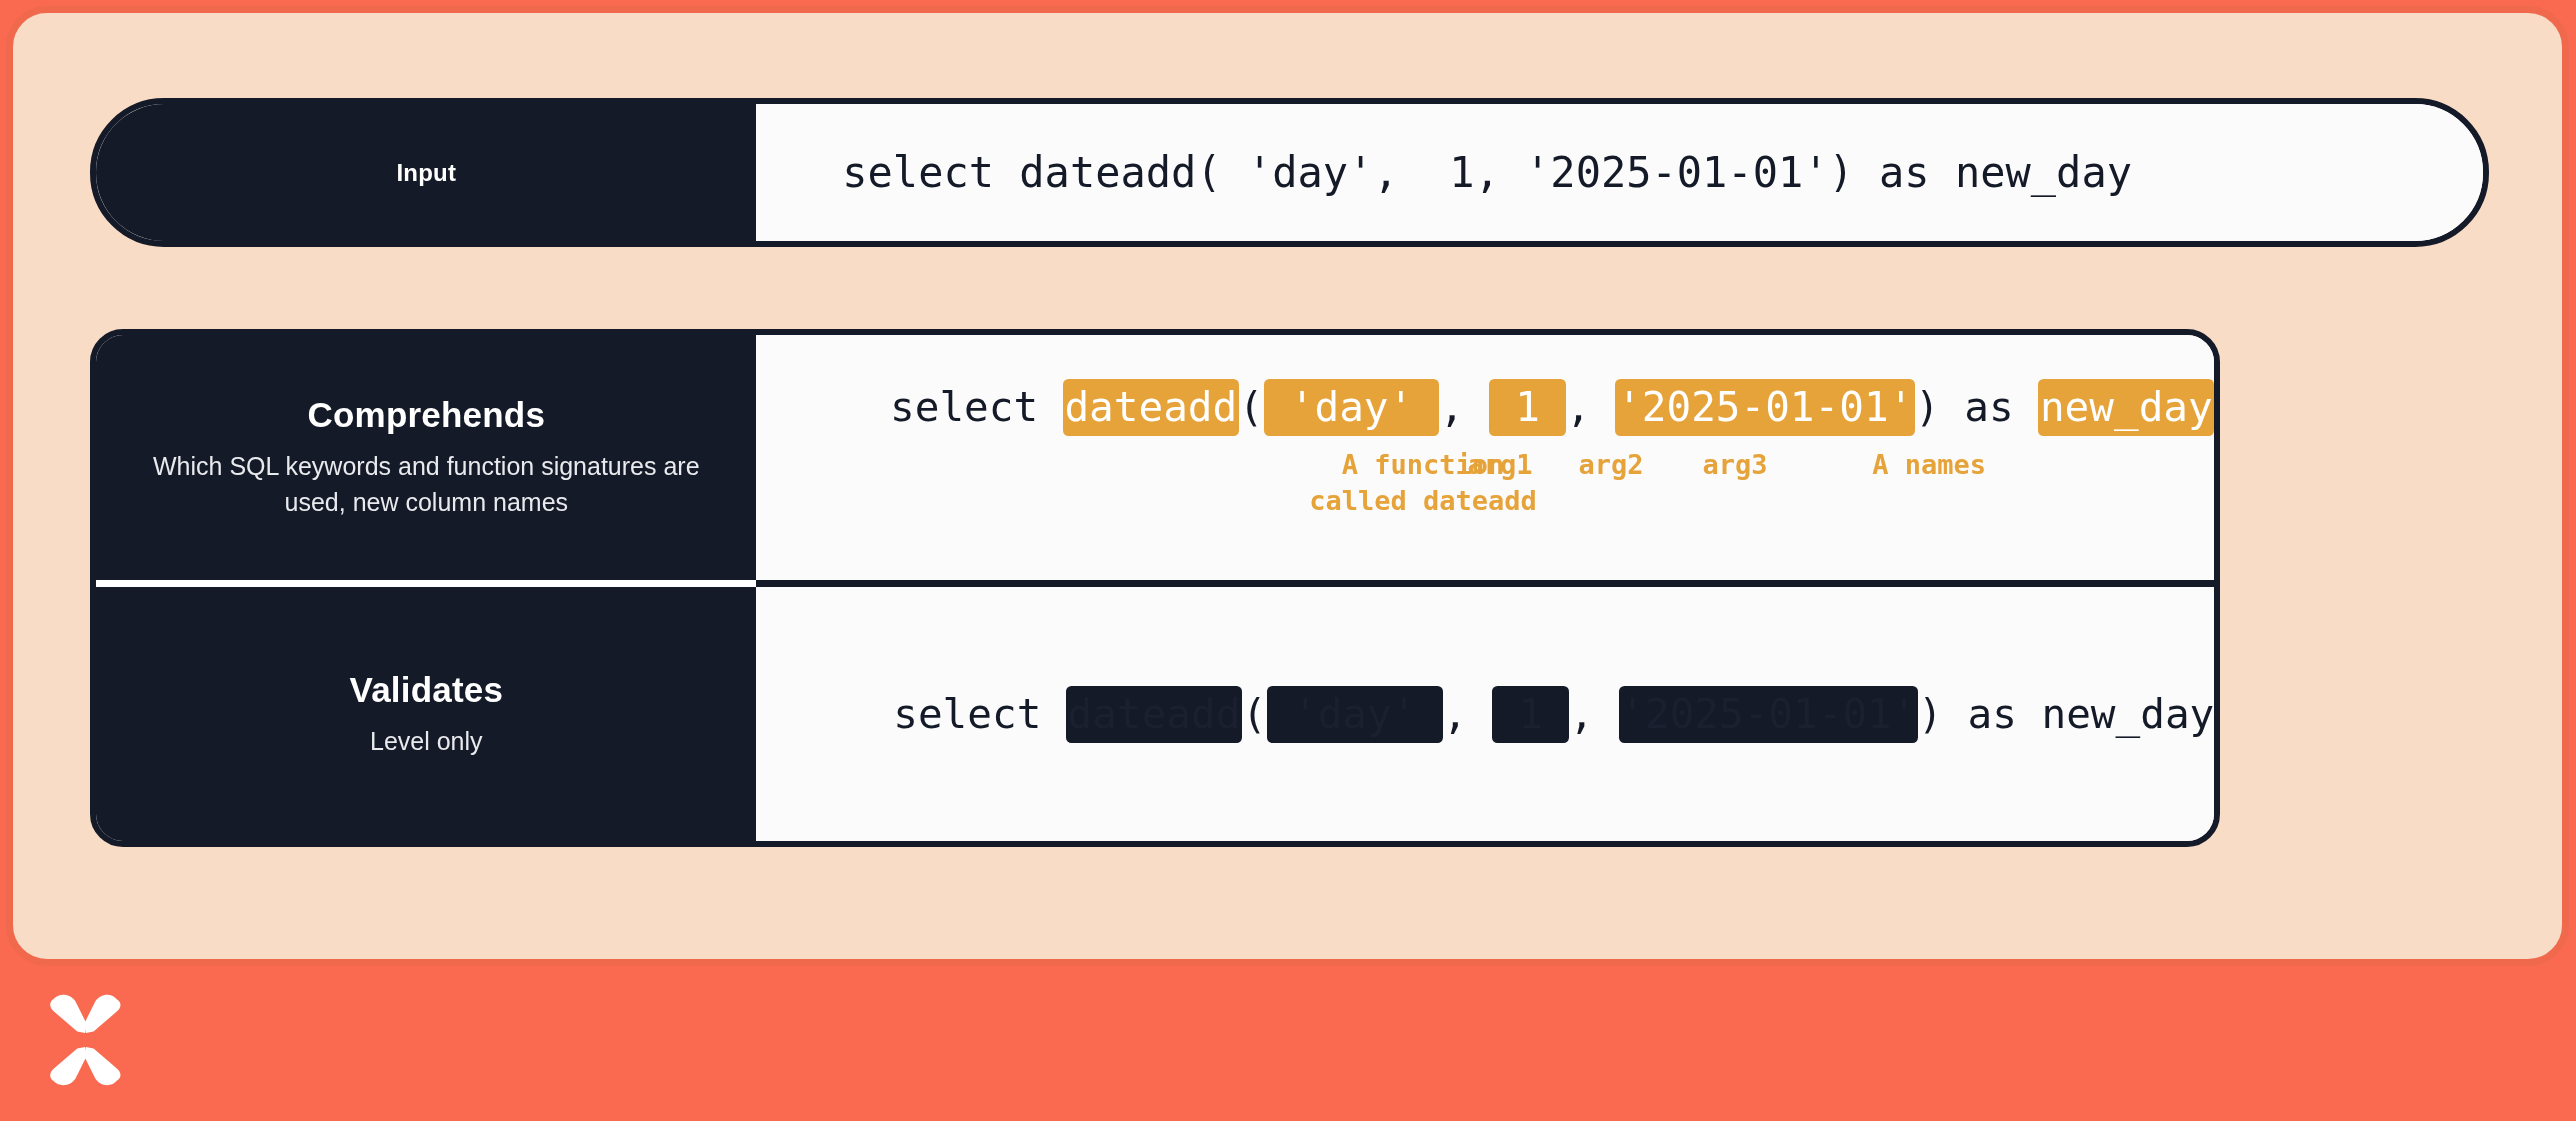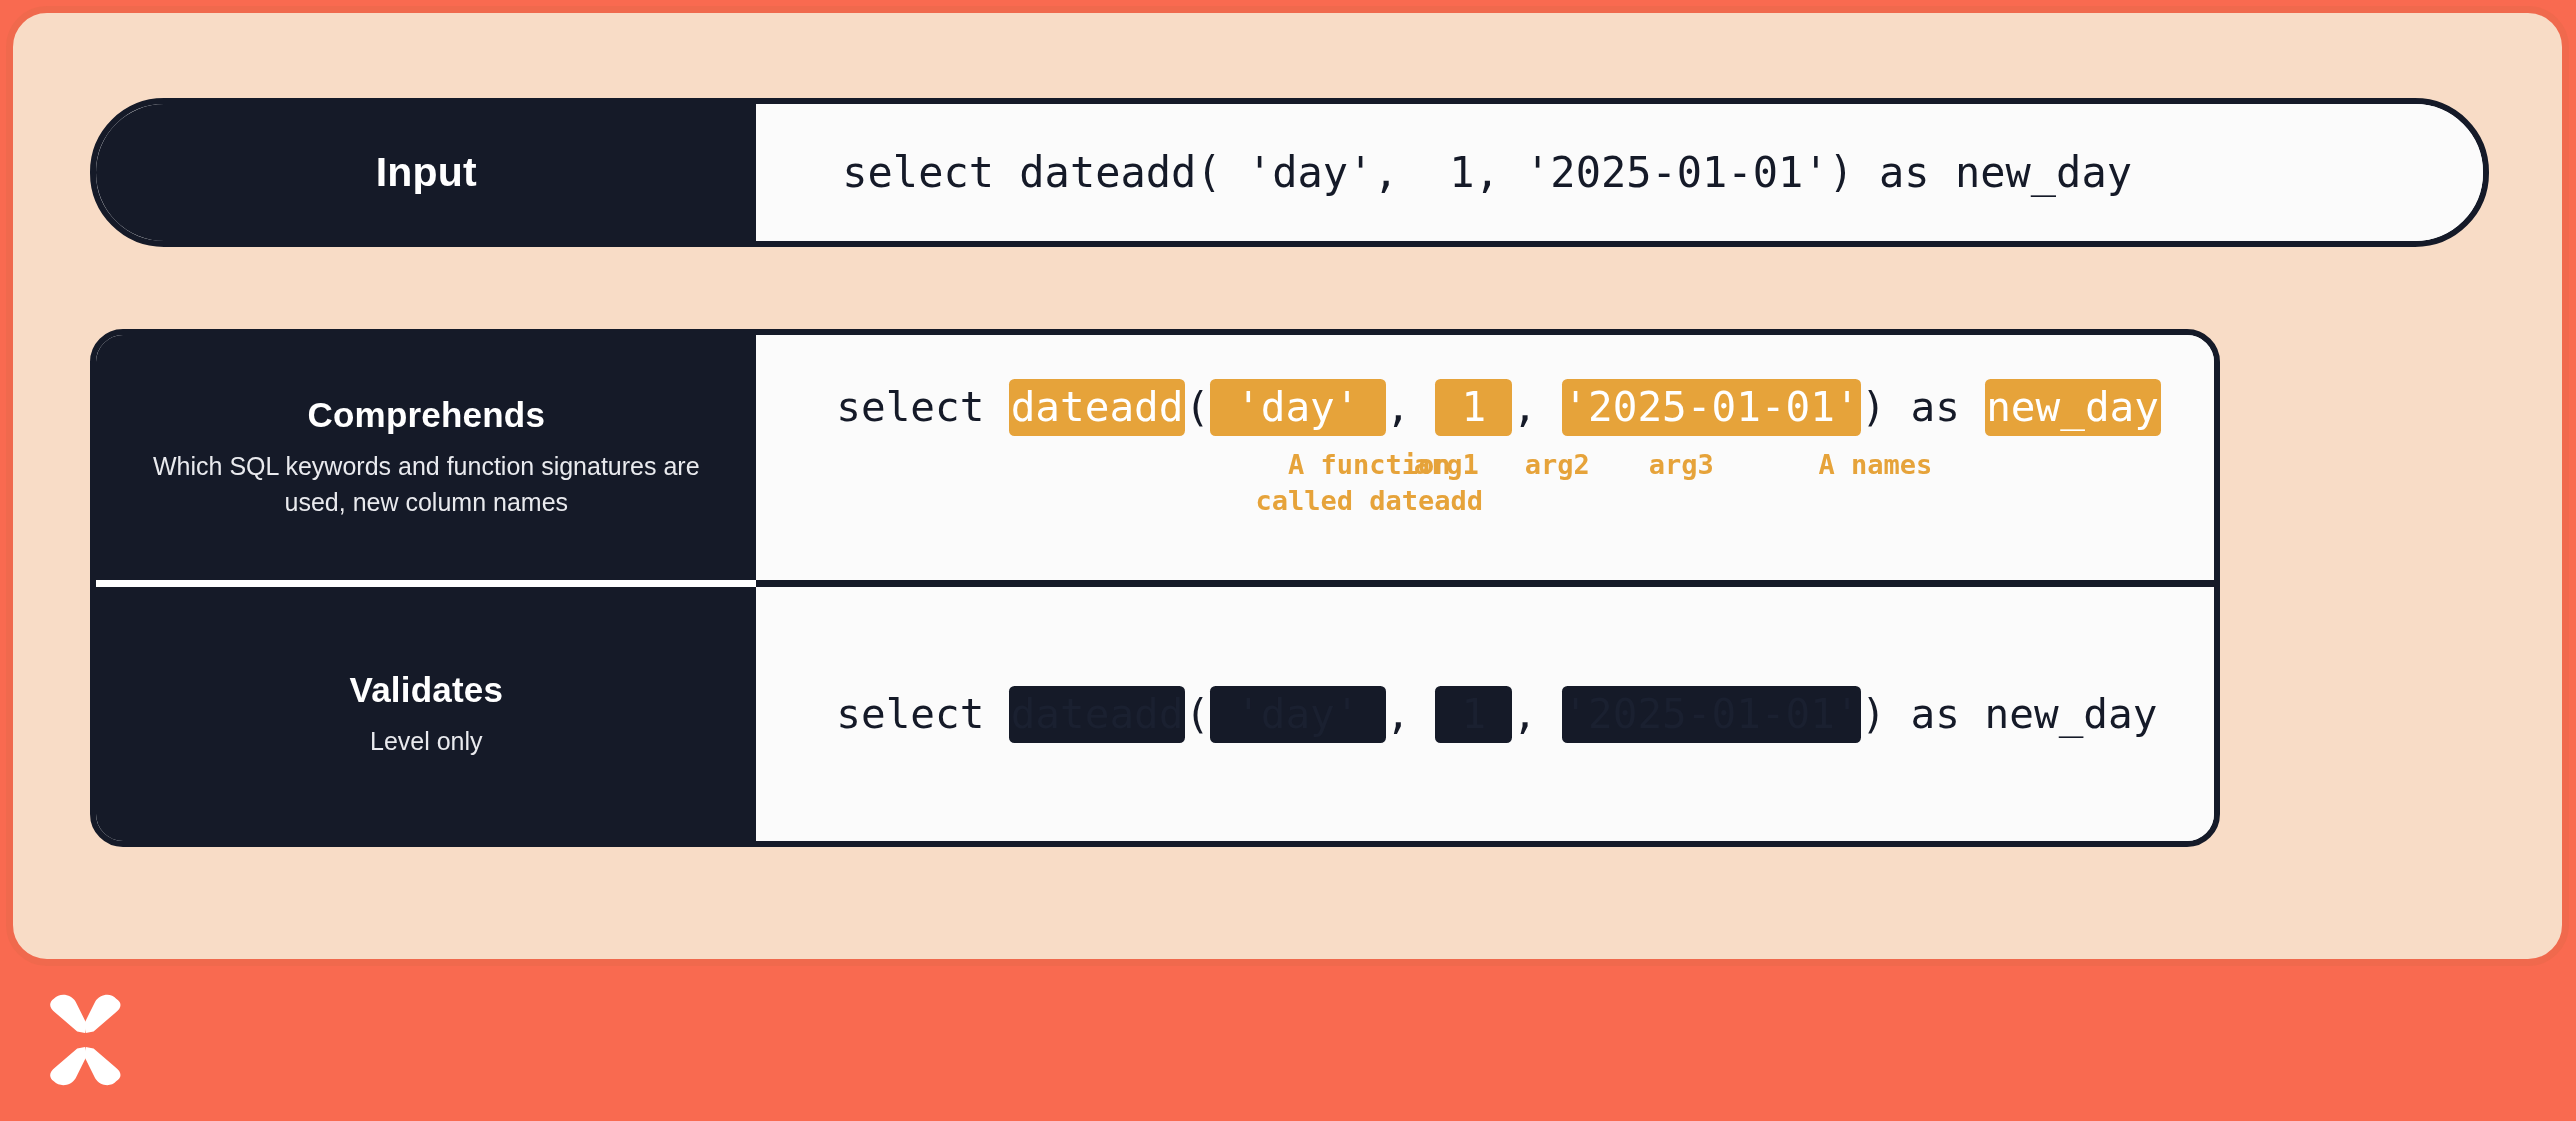--- a/index.html
+++ b/index.html
@@ -46,21 +46,21 @@
   }
   .input-label-cell {
     flex: 0 0 660px;
     background: #151A28;
     display: flex;
     align-items: center;
     justify-content: center;
   }
   .input-label-cell .lbl {
     color: #FFFFFF;
-    font-size: 41px;
+    font-size: 24px;
     font-weight: 700;
     letter-spacing: 0.2px;
   }
   .input-code-cell {
     flex: 1 1 auto;
     background: #FBFBFB;
     display: flex;
     align-items: center;
     padding-left: 86px;
   }
@@ -118,20 +118,21 @@
   }
 
   .code-cell {
     flex: 1 1 auto;
     background: #FBFBFB;
     position: relative;
     display: flex;
     flex-direction: column;
     justify-content: center;
     padding-left: 80px;
+    align-items: flex-end;
   }
 
   
   .code {
     font-family: "DejaVu Sans Mono", "Liberation Mono", monospace;
     font-size: 41px;
     color: #151A28;
     white-space: pre;
     letter-spacing: 0px;
     line-height: 1.05;

